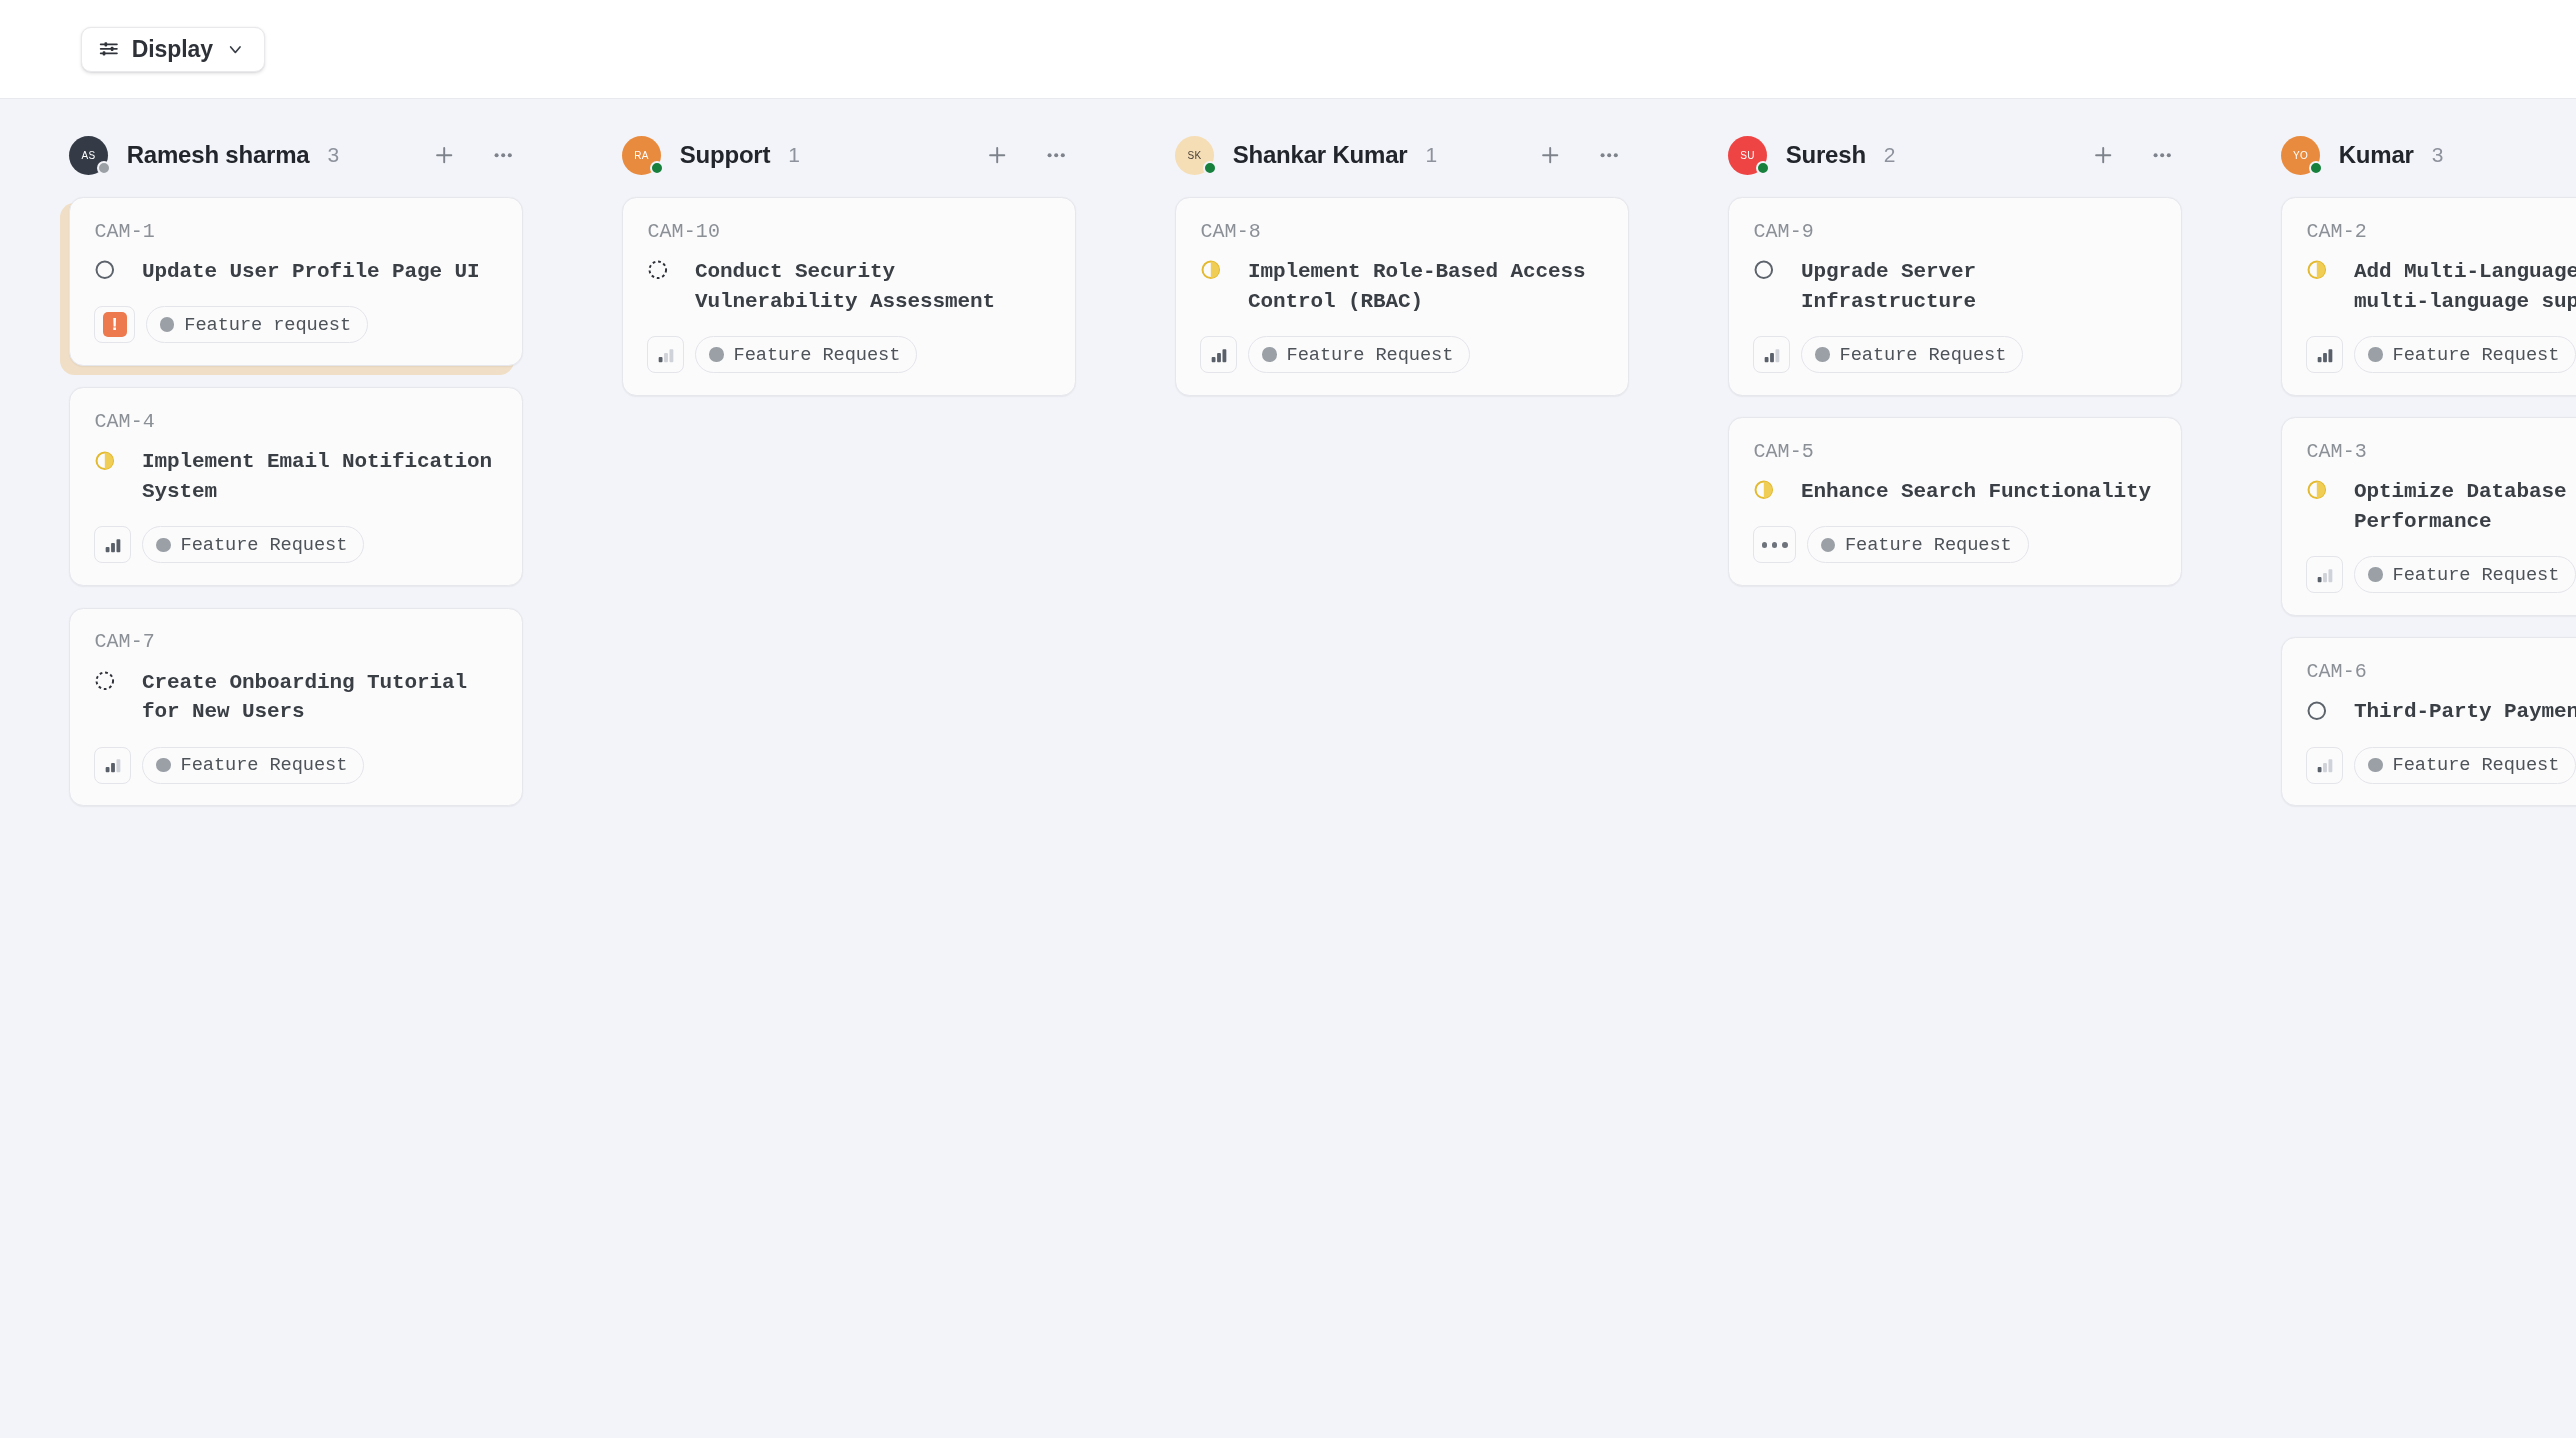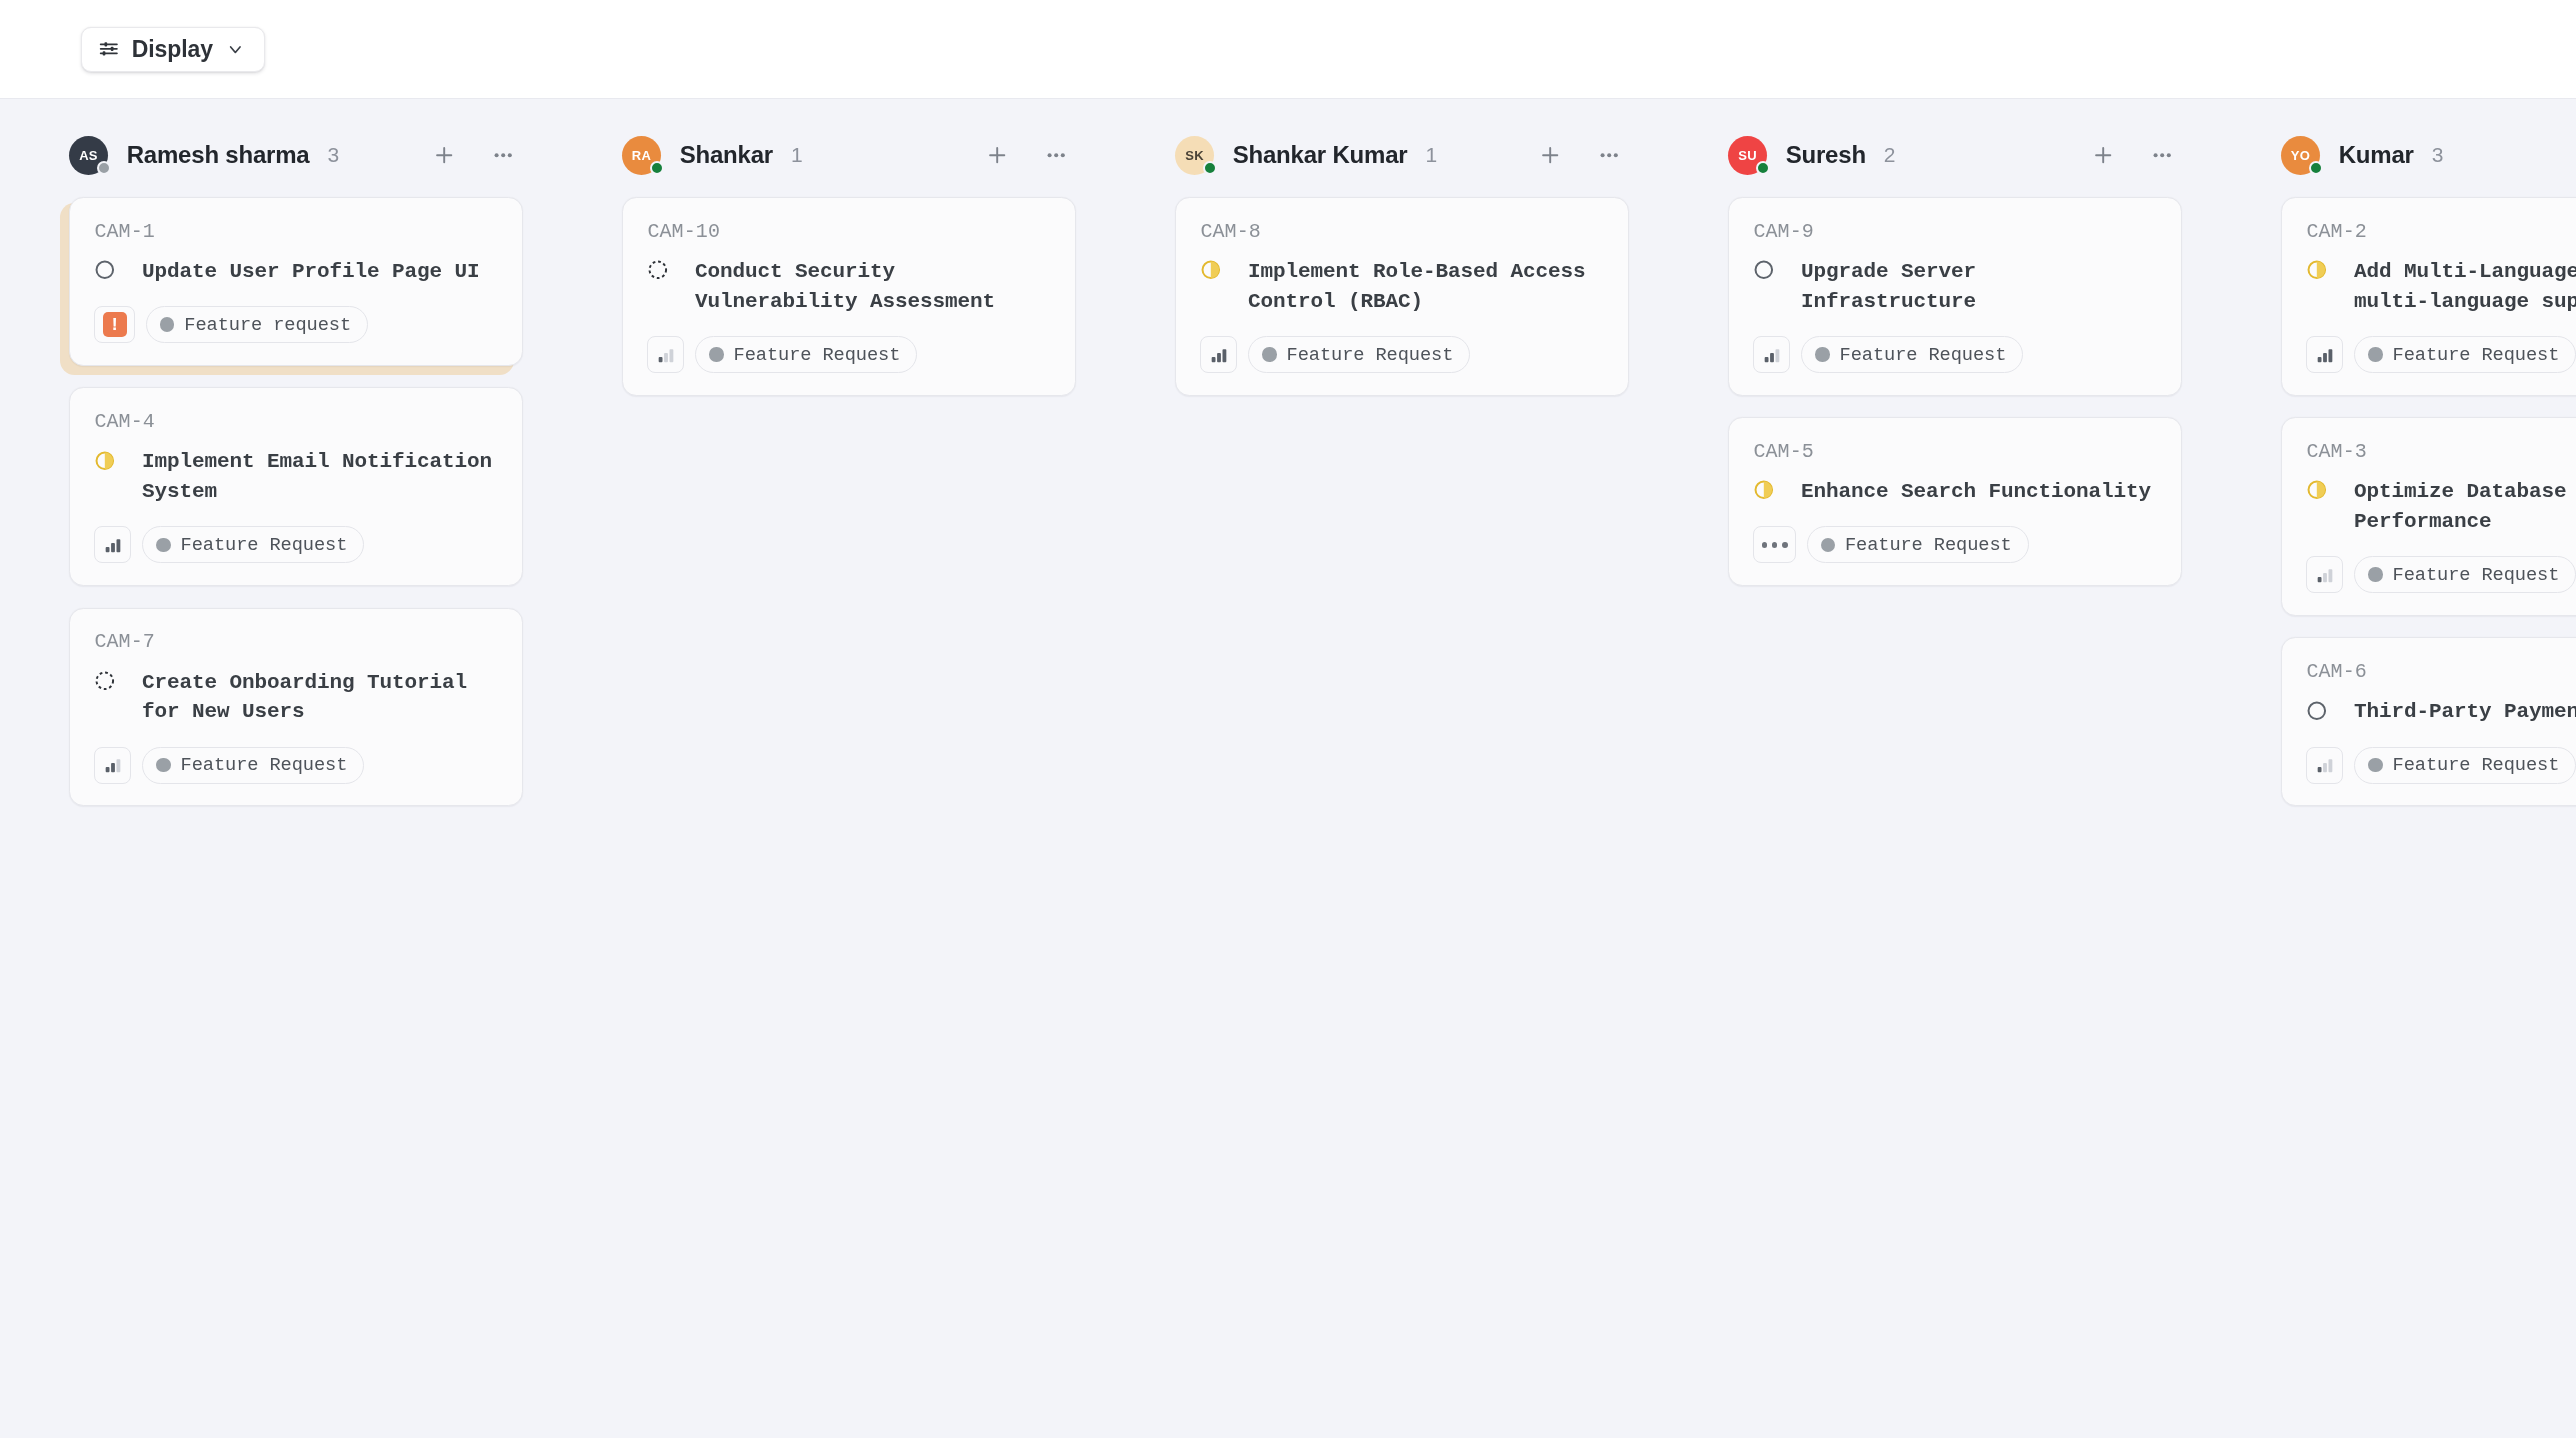--- a/index.html
+++ b/index.html
@@ -60,21 +60,21 @@
   .col-head {
     display: flex;
     align-items: center;
     height: 52px;
     padding: 0 30px 0 69px;
   }
   .avatar-wrap { position: relative; width: 39px; height: 39px; flex: 0 0 auto; }
   .avatar {
     width: 39px; height: 39px; border-radius: 50%;
     display: flex; align-items: center; justify-content: center;
-    font-size: 13px; font-weight: 700; letter-spacing: 0.3px;
+    font-size: 10px; font-weight: 400; letter-spacing: 0.3px;
   }
   .presence {
     position: absolute; right: -2.9px; bottom: -0.7px;
     width: 14.4px; height: 14.4px; border-radius: 50%;
     border: 2.2px solid #f3f4f9;
   }
   .col-name {
     margin-left: 18.7px;
     font-size: 24px;
     font-weight: 700;
@@ -283,21 +283,21 @@
           </div>
         </div>
       </div>
     </div>
     <div class="column">
       <div class="col-head">
         <div class="avatar-wrap">
           <div class="avatar" style="background: rgb(233, 139, 62); color: rgb(255, 255, 255);">RA</div>
           <span class="presence" style="background: rgb(22, 128, 60);"></span>
         </div>
-        <div class="col-name">Shankar</div>
+        <div class="col-name">Support</div>
         <div class="col-count">1</div>
         <div class="col-actions">
           <div class="icon-btn">
             <svg width="24.4" height="24.4" viewBox="0 0 24 24" fill="none" stroke="#7d828b" stroke-width="1.9" stroke-linecap="round">
               <line x1="12" y1="5" x2="12" y2="19"></line>
               <line x1="5" y1="12" x2="19" y2="12"></line>
             </svg>
           </div>
           <div class="icon-btn">
             <svg width="24.4" height="24.4" viewBox="0 0 24 24" fill="#7d828b">

